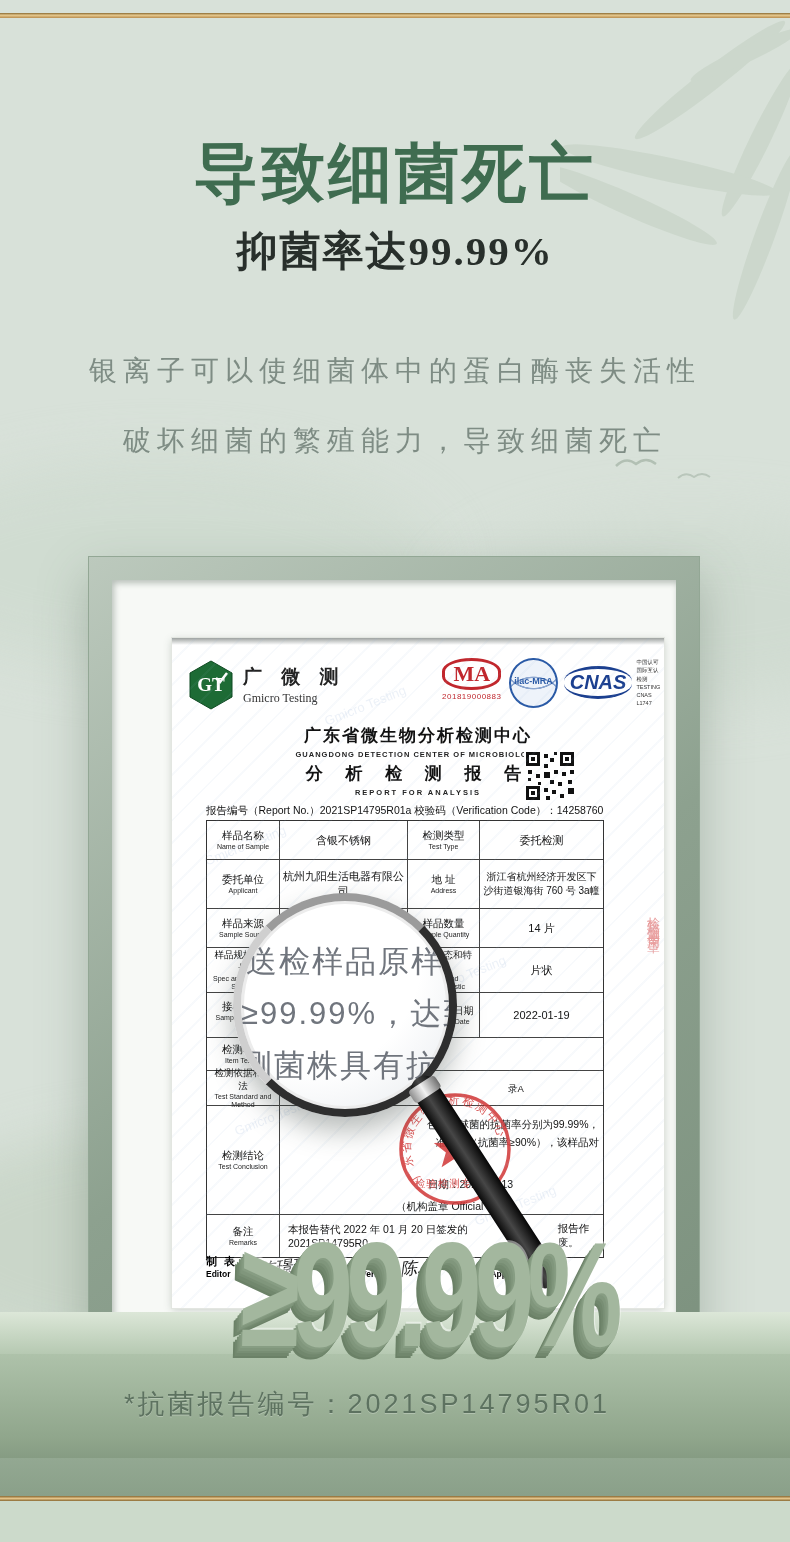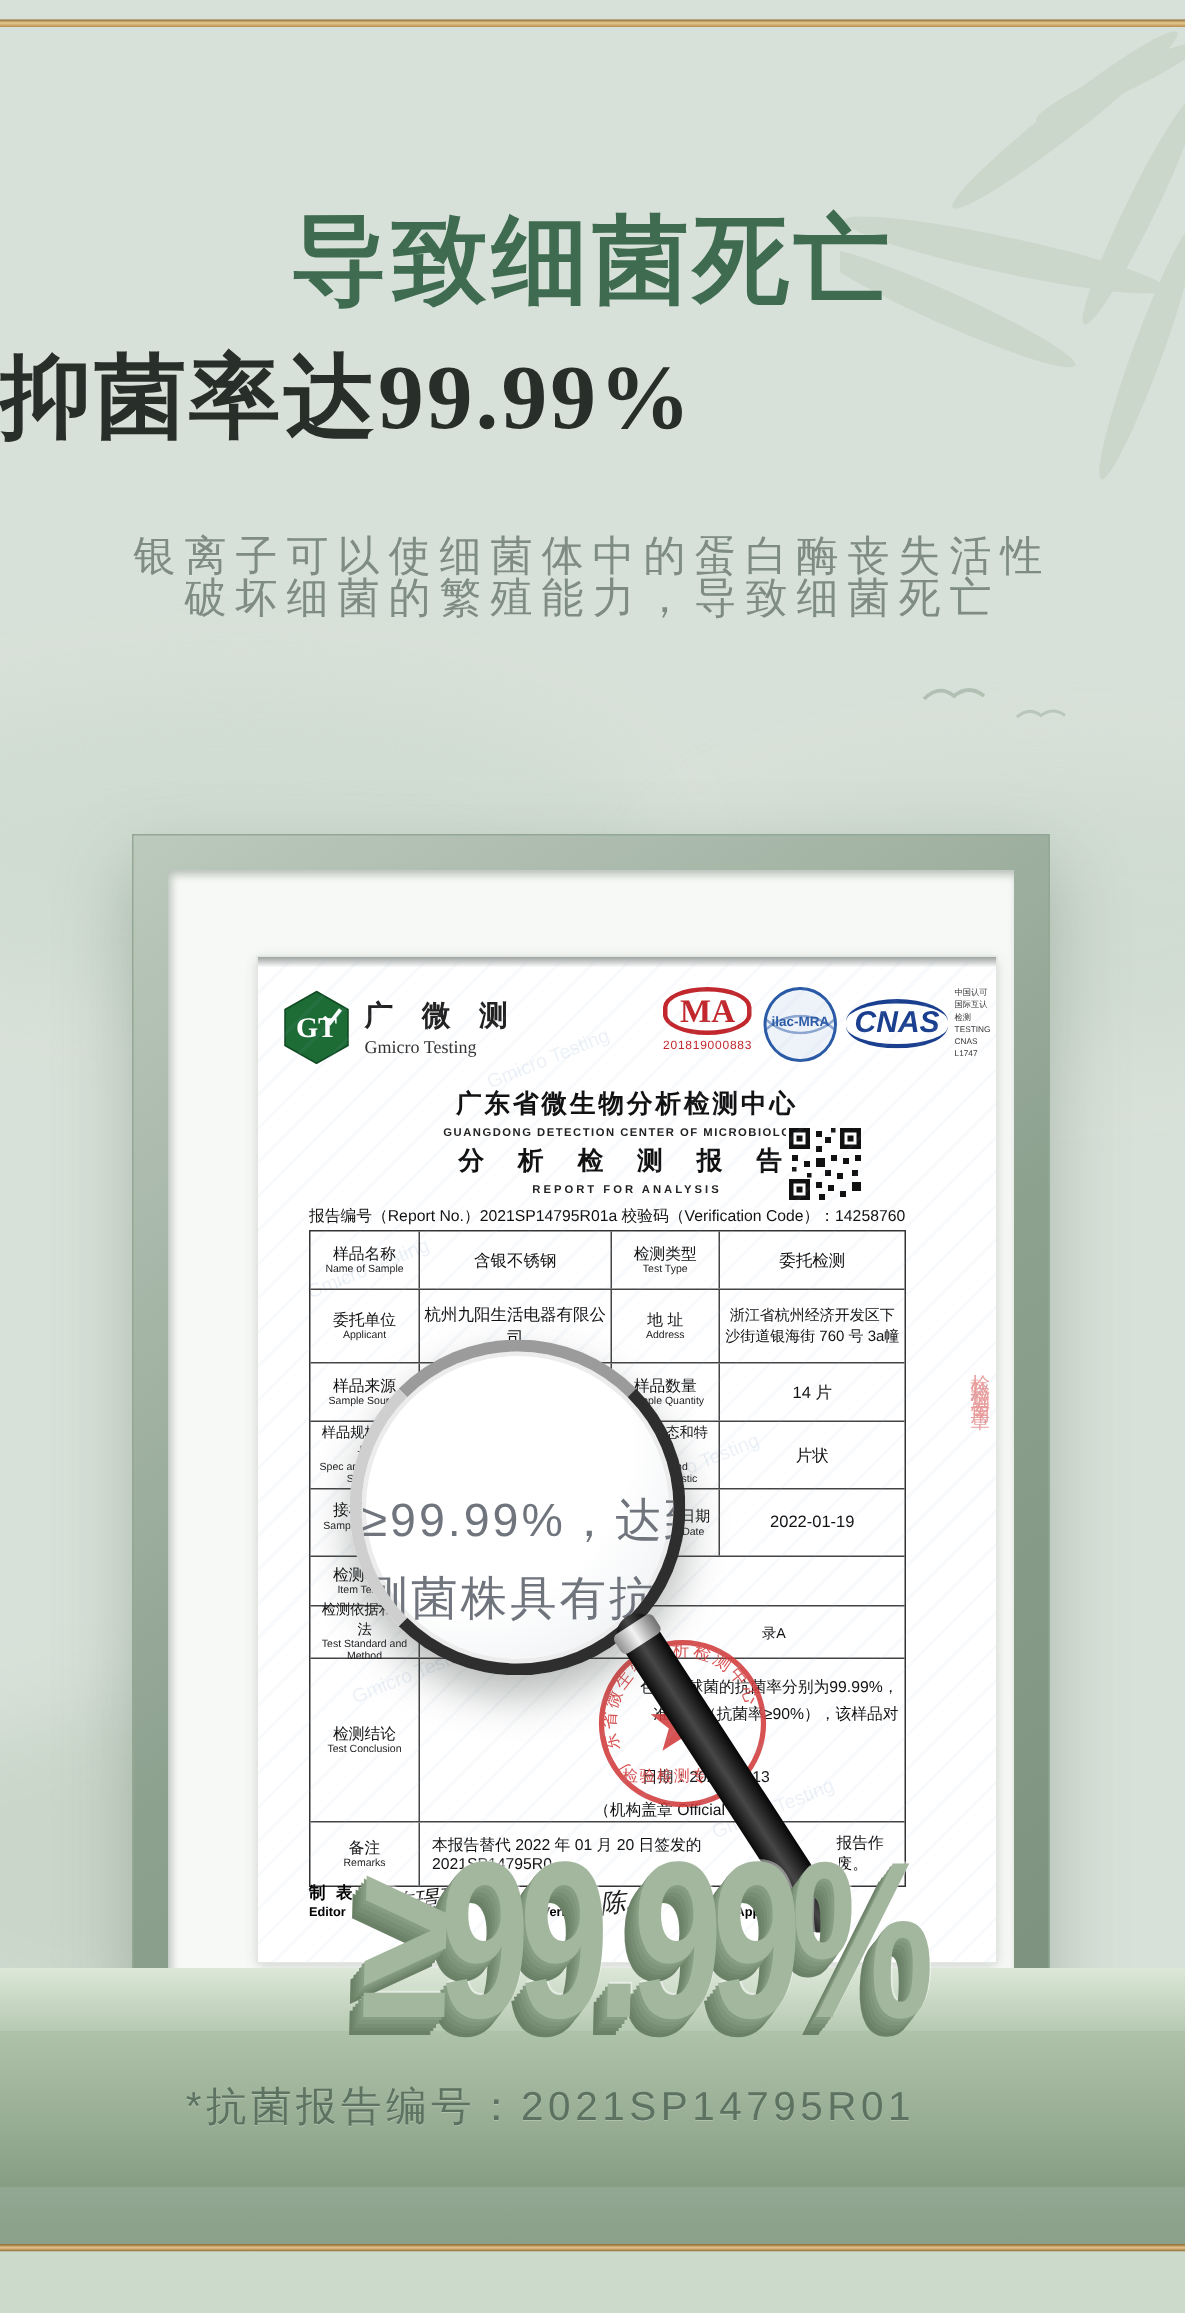--- a/index.html
+++ b/index.html
@@ -19,26 +19,26 @@
     background:#cfdbd0;filter:blur(28px);opacity:.8;}
   .wash2{right:-140px;top:520px;width:480px;height:180px;border-radius:50%;
     background:#cdd9ce;filter:blur(30px);opacity:.7;}
   .wash3{left:-100px;top:1130px;width:520px;height:230px;border-radius:50%;
     background:#c7d4c6;filter:blur(26px);opacity:.8;}
   .birds{left:612px;top:448px;opacity:.8;}
   
   .t1{left:0;top:130px;width:790px;text-align:center;
     font-family:"Liberation Serif","DejaVu Serif",serif;
     font-size:64px;font-weight:700;letter-spacing:3px;color:#3f6c50;}
-  .t2{left:0;top:224px;width:790px;
+  .t2{left:0;top:224px;width:790px;text-align:center;
     font-family:"Liberation Serif","DejaVu Serif",serif;
-    font-size:61px;font-weight:700;letter-spacing:2px;color:#282f2b;}
+    font-size:41px;font-weight:700;letter-spacing:2px;color:#282f2b;}
   .sub{left:0;width:790px;text-align:center;color:#7e8c84;
     font-size:28px;letter-spacing:6px;}
-  .sub1{top:352px;} .sub2{top:380px;}
+  .sub1{top:352px;} .sub2{top:422px;}
   
   .frame{left:88px;top:556px;width:612px;height:784px;
     background:linear-gradient(145deg,#bcc9bd,#8da18f 55%,#7d927f);
     box-shadow:0 20px 45px rgba(85,105,90,.35), inset 0 0 0 1px #93a795;}
   .frame .bevel{position:absolute;inset:24px;background:#f7f9f6;
     box-shadow:inset 2px 3px 6px rgba(60,80,65,.35);}
   .paper{position:absolute;left:60px;top:58px;width:492px;height:670px;
     background:#fff;overflow:hidden;
     box-shadow:0 0 0 1px #e3e6e1, 0 2px 8px rgba(60,80,65,.25);}
   .paper::before{content:"";position:absolute;left:0;top:0;right:0;height:7px;
@@ -415,20 +415,21 @@
             </div>
           <div class="hand"></div>
         </div>
       </div>
 
     </div>
   </div>
 </div>
 
 <div class="abs lens">
+  <div class="mtxt m1">送检样品原样</div>
   <div class="mtxt m2">≥99.99%，达到 G</div>
   <div class="mtxt m3">测菌株具有抗细菌</div>
 </div>
 <div class="abs handle">
   <div class="ferrule"></div>
 </div>
 
 <div class="abs big3d">≥99.99%</div>
 
 <div class="abs shelf-top"></div>

